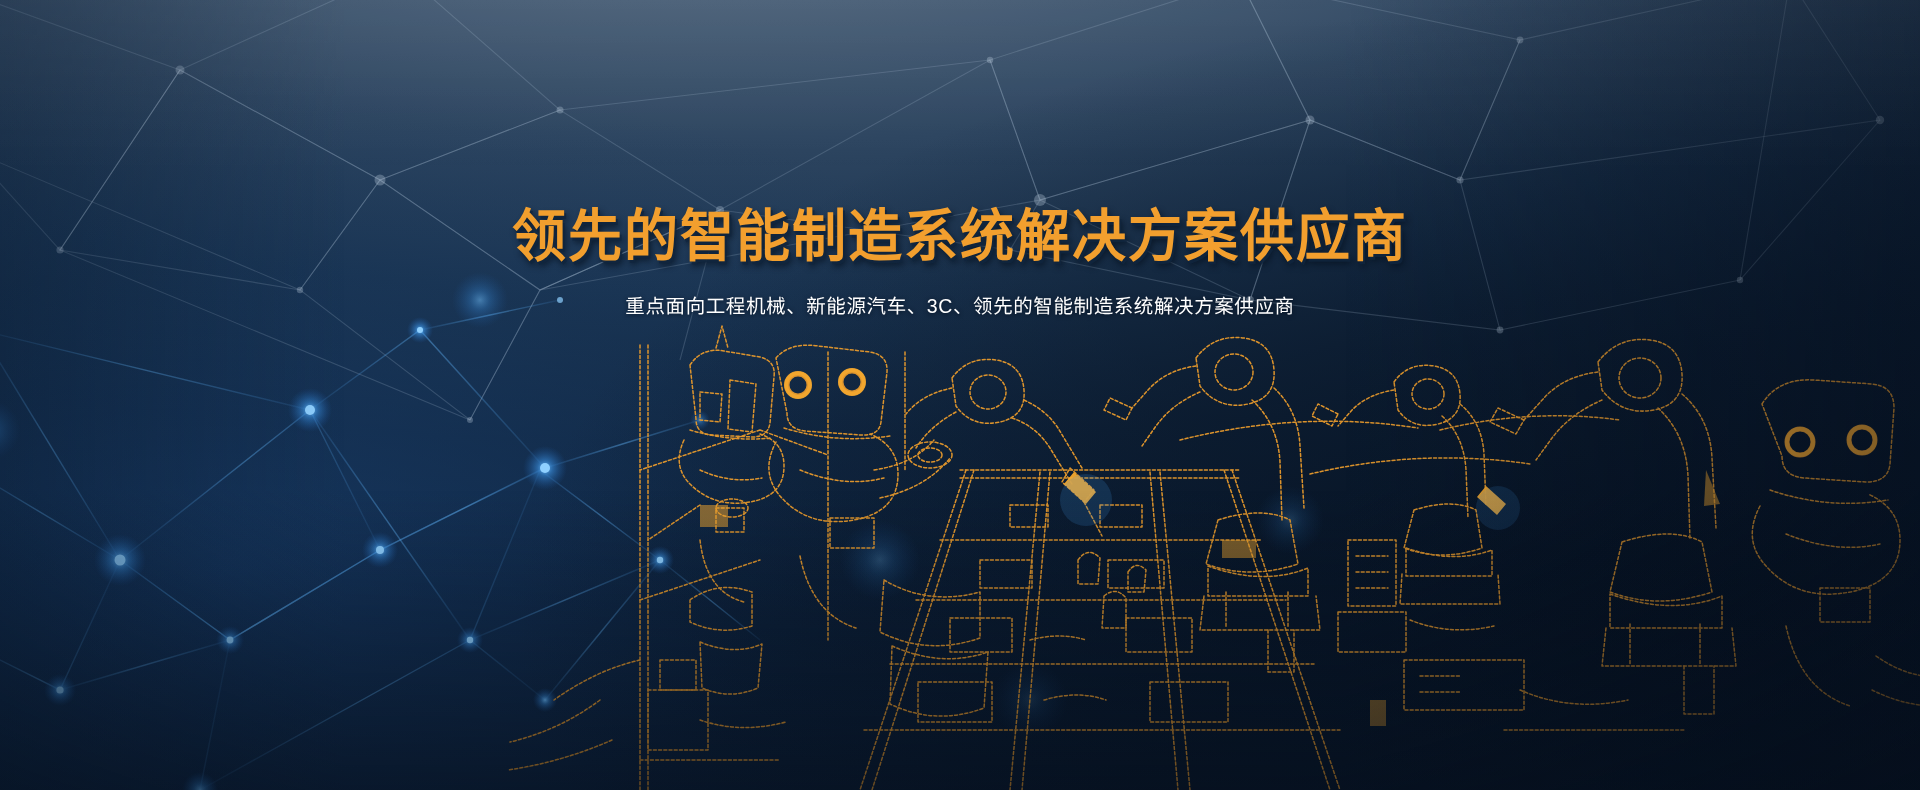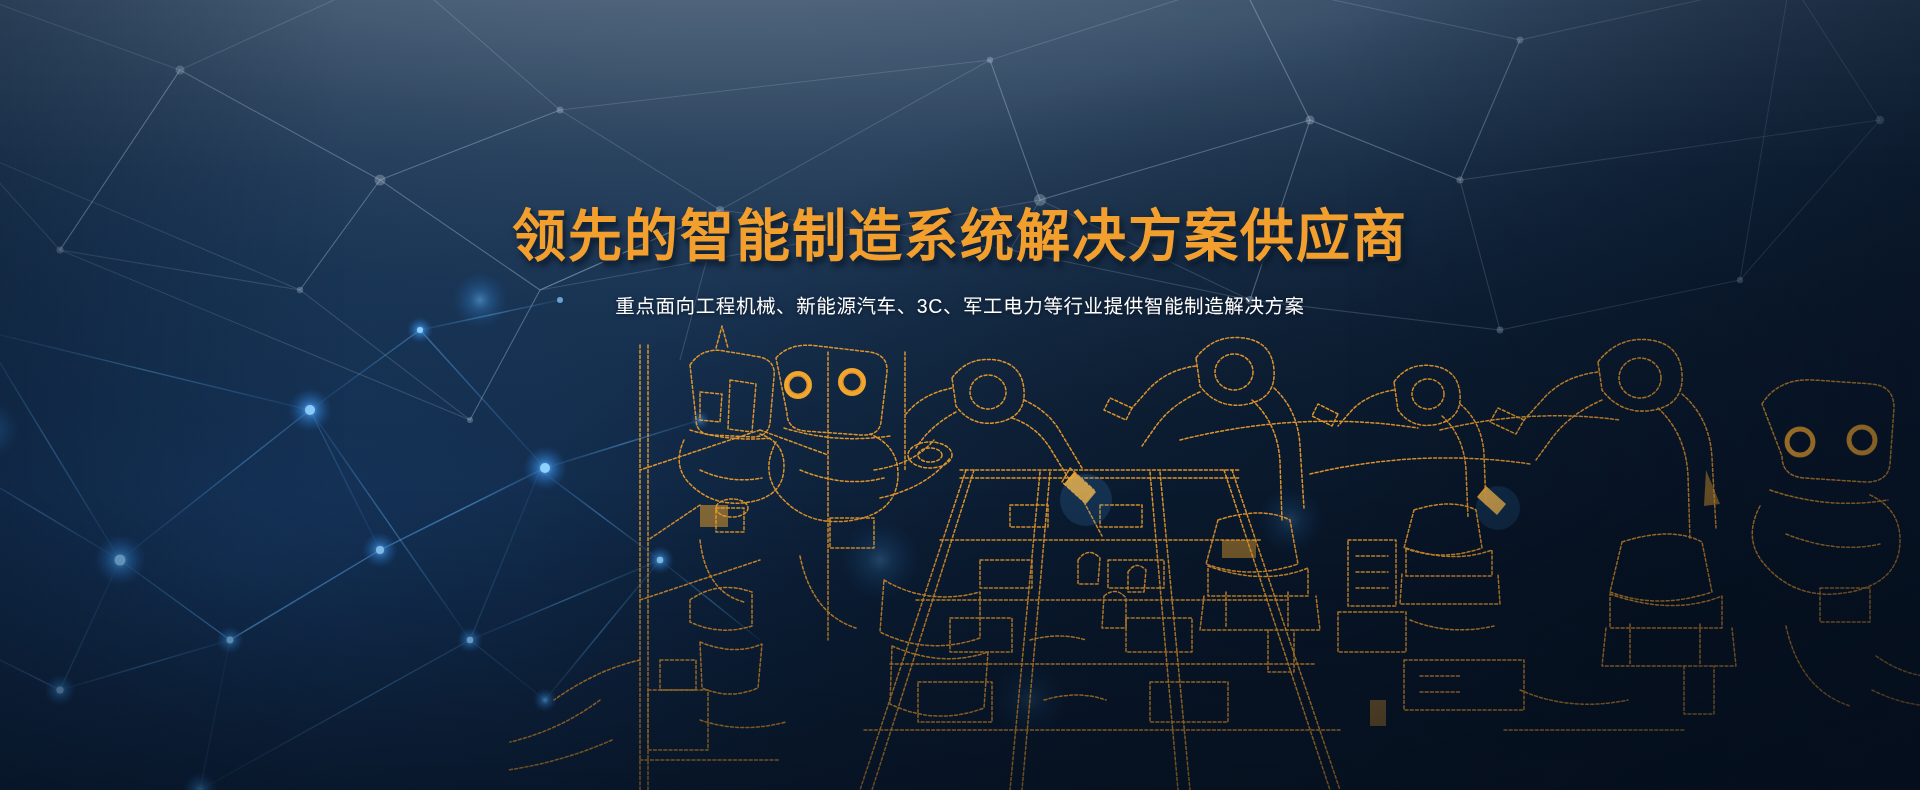--- a/index.html
+++ b/index.html
@@ -352,16 +352,16 @@
     <g opacity=".55">
       <circle cx="1086" cy="500" r="26" fill="#3f93e0" opacity=".35"></circle>
       <circle cx="1498" cy="508" r="22" fill="#3f93e0" opacity=".30"></circle>
     </g>
   </svg>
 
   <div class="bg-vignette"></div>
 
   <div class="content">
     <h1 class="headline">领先的智能制造系统解决方案供应商</h1>
-    <p class="subhead">重点面向工程机械、新能源汽车、3C、军工电力等行业提供智能制造解决方案</p>
+    <p class="subhead">重点面向工程机械、新能源汽车、3C、领先的智能制造系统解决方案供应商</p>
   </div>
 
 </div>
 
 </body></html>

